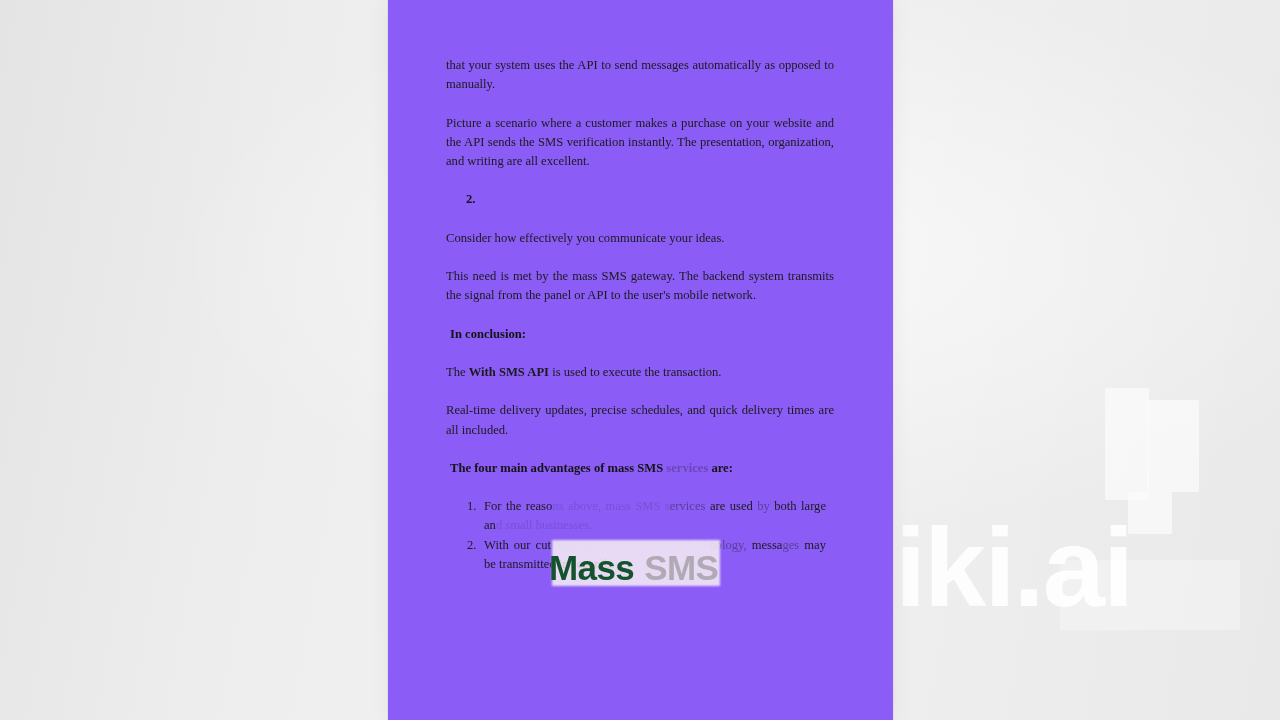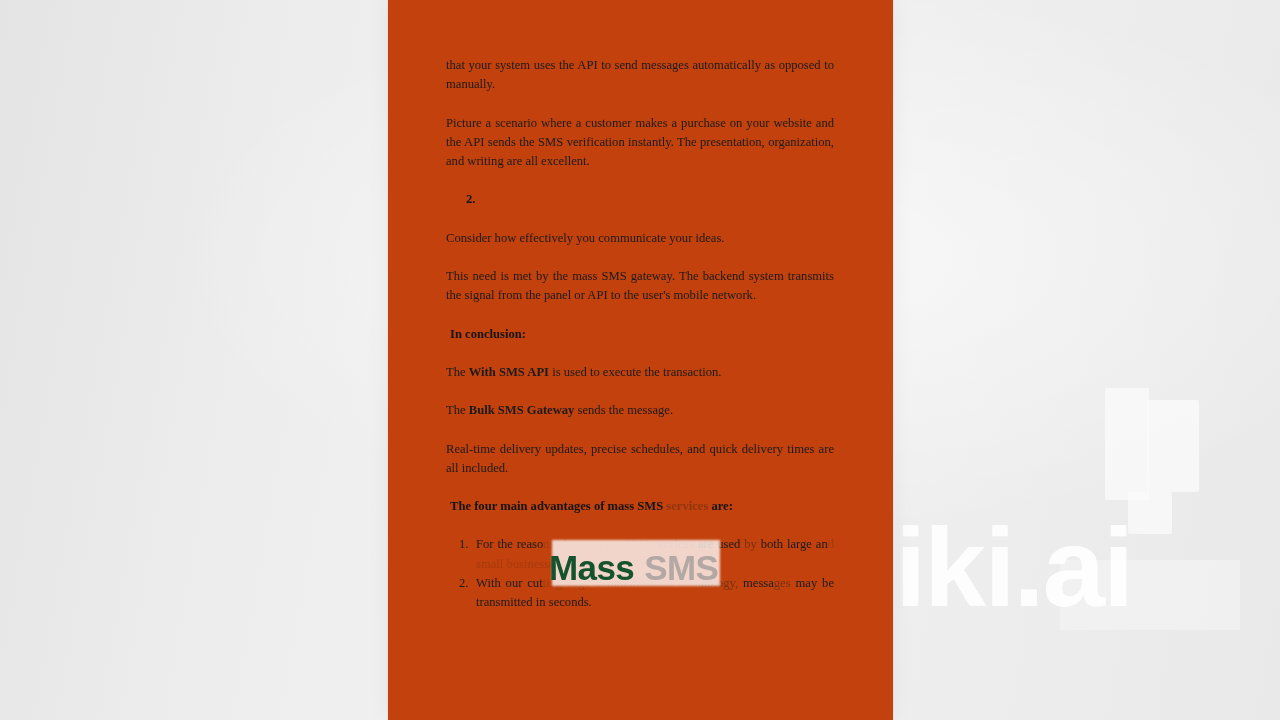--- a/index.html
+++ b/index.html
@@ -55,21 +55,21 @@
   #bg-shape-tall    { left: 1105px; top: 388px;  width: 44px;  height: 112px; border-radius: 2px; }
   #bg-shape-wide    { left: 1147px; top: 400px;  width: 52px;  height: 92px;  border-radius: 2px; }
   #bg-shape-small   { left: 1128px; top: 492px;  width: 44px;  height: 42px;  border-radius: 2px; }
   #bg-shape-faint   { left: 1060px; top: 560px;  width: 180px; height: 70px;  opacity: 0.4; }
 
   
   #document-page {
     position: absolute;
     left: 388px; top: 0;
     width: 505px; height: 720px;
-    background: #c2410c;
+    background: #8b5cf6;
     box-shadow: 0 0 0 1px rgba(0,0,0,0.035), 0 0 22px rgba(0,0,0,0.055);
   }
   #page-content {
     position: absolute;
     left: 58px; top: 56px;
     width: 388px;
   }
 
   
   .doc-para {
@@ -100,21 +100,21 @@
     line-height: 19.3px;
     font-weight: 700;
     color: #141414;
     display: flex;
     gap: 9px;
   }
   .doc-section-heading .sec-num { flex: 0 0 auto; }
 
   
   #advantages-list {
-    margin: 0;
+    margin: 8px;
     padding: 0 0 0 30px;
     list-style: none;
     counter-reset: adv;
   }
   #advantages-list li {
     counter-increment: adv;
     position: relative;
     font-size: 12.6px;
     line-height: 19.3px;
     color: #1b1b1b;
@@ -191,21 +191,20 @@
     </div>
 
     <p class="doc-para">Consider how effectively you communicate your ideas.</p>
 
     <p class="doc-para">This need is met by the mass SMS gateway. The backend system transmits the signal from the panel or API to the user's mobile network.</p>
 
     <p class="doc-heading">In conclusion:</p>
 
     <p class="doc-para" id="para-bulk-api"><span>The </span><b>With SMS API</b><span> is used to execute the transaction.</span></p>
 
-    <p class="doc-para" id="para-bulk-gateway"><span>The </span><b>Bulk SMS Gateway</b><span> sends the message.</span></p>
 
     <p class="doc-para">Real-time delivery updates, precise schedules, and quick delivery times are all included.</p>
 
     <p class="doc-heading" id="heading-four-advantages"><span>The four main advantages of mass SMS </span><span class="occluded">services</span><span> are:</span></p>
 
     <ol id="advantages-list">
         <li><span>For the reaso</span><span class="occluded-strong">ns above, mass SMS s</span><span class="occluded-mid">ervices</span><span> are used </span><span class="occluded-mid">by</span><span> both large an</span><span class="occluded-strong">d small businesses.</span></li>
         <li><span>With our cut</span><span class="occluded-strong">ting-edge communication both</span><span class="occluded-mid">nology,</span><span> messa</span><span class="occluded-mid">ges</span><span> may be transmitted in seconds.</span></li>
       </ol>
 

